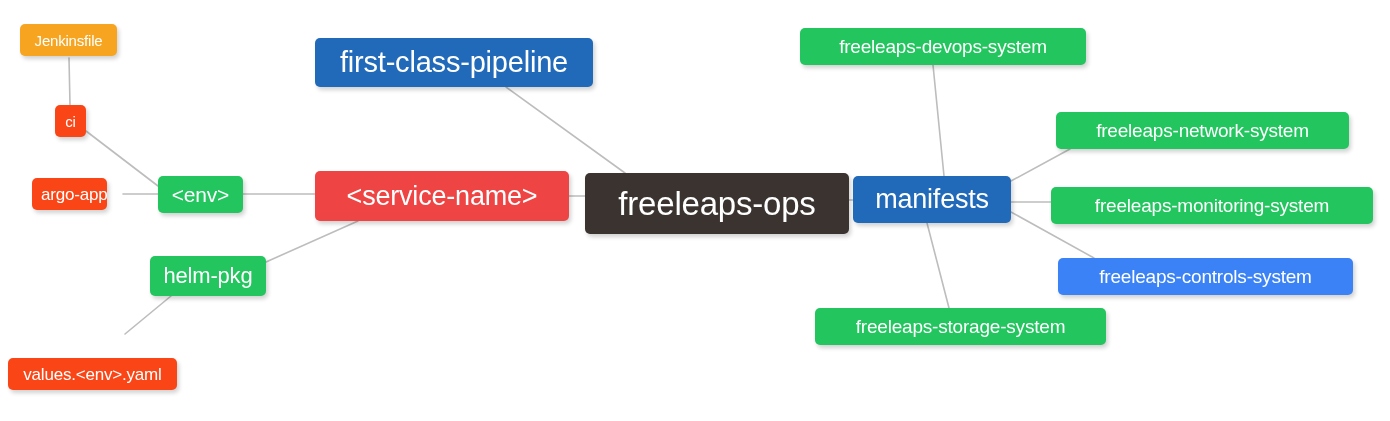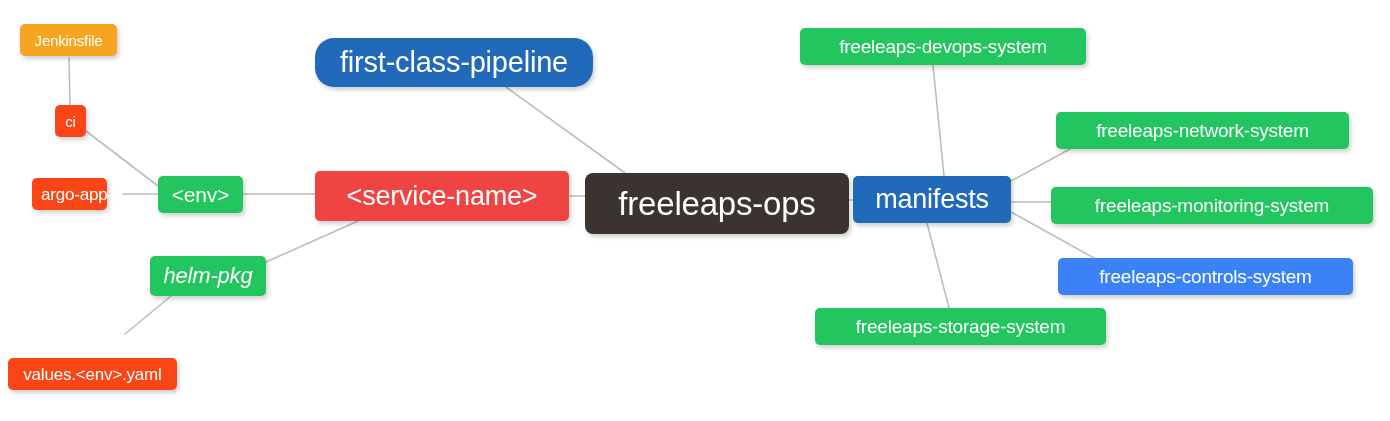--- a/index.html
+++ b/index.html
@@ -73,33 +73,33 @@
       </div>
       <div class="node" style="left: 55px; top: 105px; width: 31px; height: 32px; background: rgb(250, 70, 22); color: rgb(255, 255, 255); font-size: 15px; justify-content: flex-end;">
         <span class="node-label">ci</span>
       </div>
       <div class="node" style="left: 32px; top: 178px; width: 75px; height: 32px; background: rgb(250, 70, 22); color: rgb(255, 255, 255); font-size: 17px;">
         <span class="node-label">argo-app</span>
       </div>
       <div class="node" style="left: 158px; top: 176px; width: 85px; height: 37px; background: rgb(34, 197, 94); color: rgb(255, 255, 255); font-size: 21px;">
         <span class="node-label">&lt;env&gt;</span>
       </div>
-      <div class="node" style="left: 150px; top: 256px; width: 116px; height: 40px; background: rgb(34, 197, 94); color: rgb(255, 255, 255); font-size: 22px; font-style: italic;">
+      <div class="node" style="left: 150px; top: 256px; width: 116px; height: 40px; background: rgb(34, 197, 94); color: rgb(255, 255, 255); font-size: 22px;">
         <span class="node-label">helm-pkg</span>
       </div>
       <div class="node" style="left: 8px; top: 334px; width: 169px; height: 32px; background: rgb(250, 70, 22); color: rgb(255, 255, 255); font-size: 17px; margin-top: 24px;">
         <span class="node-label">values.&lt;env&gt;.yaml</span>
       </div>
-      <div class="node" style="left: 315px; top: 38px; width: 278px; height: 49px; background: rgb(33, 105, 185); color: rgb(255, 255, 255); font-size: 29px; border-radius: 19px;">
+      <div class="node" style="left: 315px; top: 38px; width: 278px; height: 49px; background: rgb(33, 105, 185); color: rgb(255, 255, 255); font-size: 29px;">
         <span class="node-label">first-class-pipeline</span>
       </div>
       <div class="node" style="left: 315px; top: 171px; width: 254px; height: 50px; background: #ef4444; color: rgb(255, 255, 255); font-size: 27px;">
         <span class="node-label">&lt;service-name&gt;</span>
       </div>
-      <div class="node" style="left: 585px; top: 173px; width: 264px; height: 61px; background: rgb(58, 51, 48); color: rgb(255, 255, 255); font-size: 33px; border-radius: 8px;">
+      <div class="node" style="left: 585px; top: 173px; width: 264px; height: 61px; background: rgb(58, 51, 48); color: rgb(255, 255, 255); font-size: 33px;">
         <span class="node-label">freeleaps-ops</span>
       </div>
       <div class="node" style="left: 853px; top: 176px; width: 158px; height: 47px; background: rgb(33, 105, 185); color: rgb(255, 255, 255); font-size: 27px;">
         <span class="node-label">manifests</span>
       </div>
       <div class="node" style="left: 800px; top: 28px; width: 286px; height: 37px; background: rgb(34, 197, 94); color: rgb(255, 255, 255); font-size: 19px;">
         <span class="node-label">freeleaps-devops-system</span>
       </div>
       <div class="node" style="left: 1056px; top: 112px; width: 293px; height: 37px; background: rgb(34, 197, 94); color: rgb(255, 255, 255); font-size: 19px;">
         <span class="node-label">freeleaps-network-system</span>

